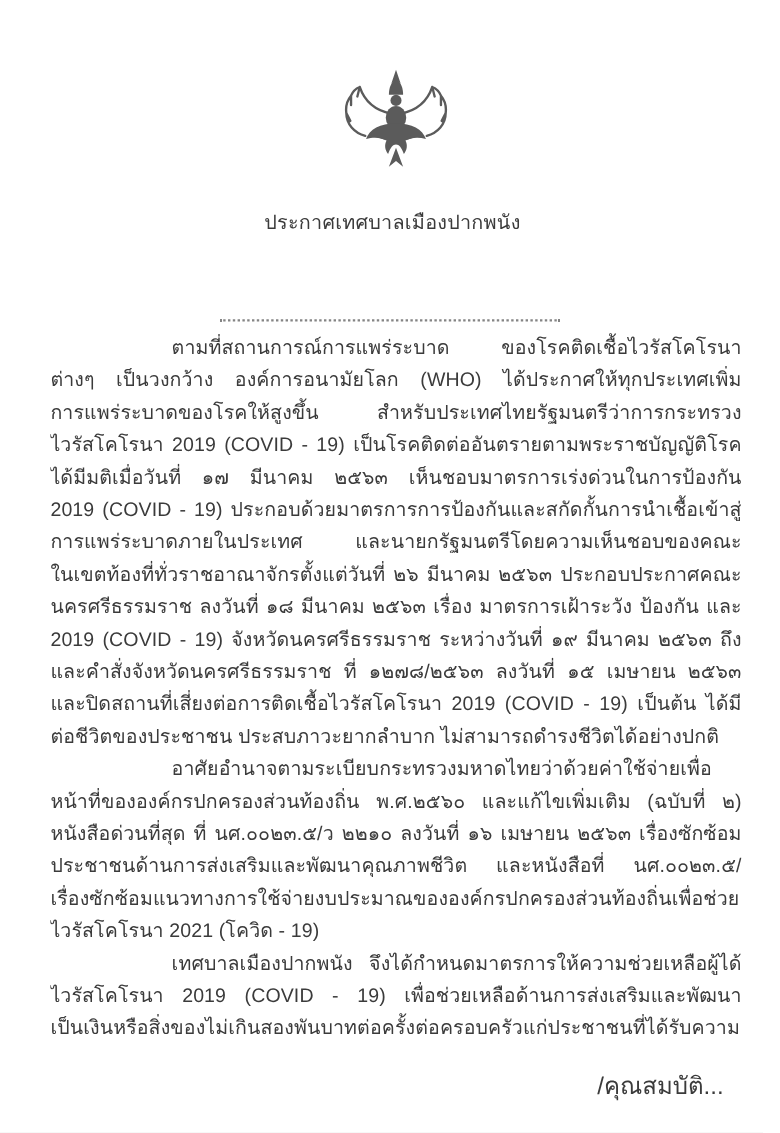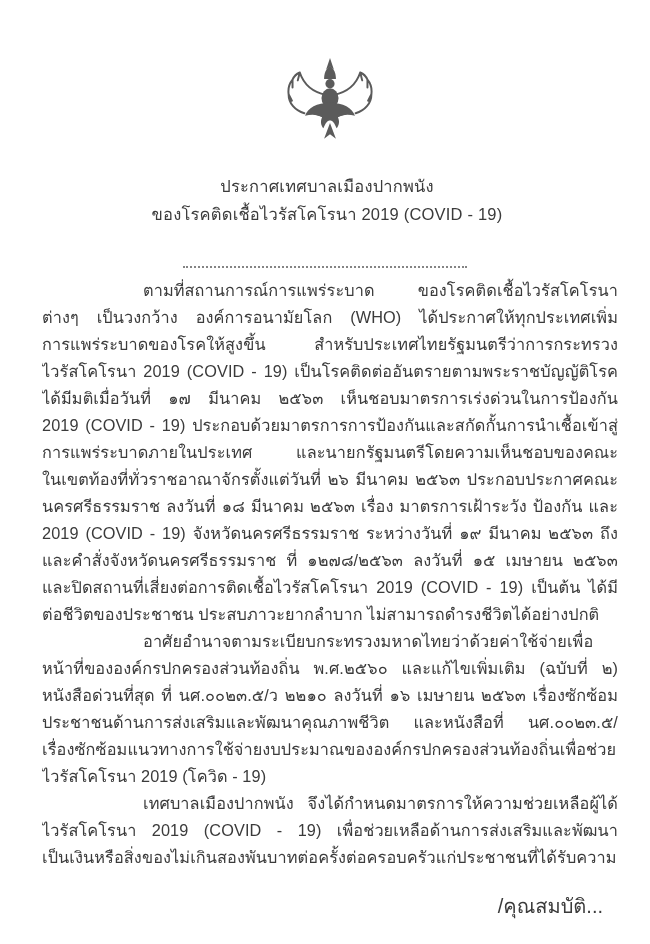--- a/index.html
+++ b/index.html
@@ -75,21 +75,20 @@
         <circle cx="70" cy="41" r="7"></circle>
         <ellipse cx="70" cy="63" rx="13" ry="15"></ellipse>
         <path d="M70 70 c-20 0 -34 8 -38 20 c10 -3 19 -2 26 2 c-3 6 -2 12 2 17 c3 -8 6 -12 10 -12 c4 0 7 4 10 12 c4 -5 5 -11 2 -17 c7 -4 16 -5 26 -2 c-4 -12 -18 -20 -38 -20 z"></path>
         <path d="M70 101 l-9 24 9 -7 9 7 z"></path>
       </g>
     </svg>
   </div>
 
   <div class="title-block">
     <div>ประกาศเทศบาลเมืองปากพนัง</div>
-    <div>ของโรคติดเชื้อไวรัสโคโรนา 2019 (COVID - 19)</div>
   </div>
 
   <div class="dotted-divider"></div>
 
   <div class="body-block">
       <div class="line p-first">ตามที่สถานการณ์การแพร่ระบาด ของโรคติดเชื้อไวรัสโคโรนา 2019 (COVID - 19) ไปยังประเทศ</div>
       <div class="line">ต่างๆ เป็นวงกว้าง องค์การอนามัยโลก (WHO) ได้ประกาศให้ทุกประเทศเพิ่มมาตรการป้องกันและควบคุม</div>
       <div class="line">การแพร่ระบาดของโรคให้สูงขึ้น สำหรับประเทศไทยรัฐมนตรีว่าการกระทรวงสาธารณสุขได้ออกประกาศให้โรคติดเชื้อ</div>
       <div class="line">ไวรัสโคโรนา 2019 (COVID - 19) เป็นโรคติดต่ออันตรายตามพระราชบัญญัติโรคติดต่อ พ.ศ.๒๕๕๘ คณะรัฐมนตรี</div>
       <div class="line">ได้มีมติเมื่อวันที่ ๑๗ มีนาคม ๒๕๖๓ เห็นชอบมาตรการเร่งด่วนในการป้องกันวิกฤติการณ์โรคติดเชื้อไวรัสโคโรนา</div>
@@ -99,21 +98,21 @@
       <div class="line">นครศรีธรรมราช ลงวันที่ ๑๘ มีนาคม ๒๕๖๓ เรื่อง มาตรการเฝ้าระวัง ป้องกัน และควบคุมโรคติดเชื้อไวรัสโคโรนา</div>
       <div class="line">2019 (COVID - 19)  จังหวัดนครศรีธรรมราช ระหว่างวันที่ ๑๙ มีนาคม ๒๕๖๓ ถึงวันที่ ๑ เมษายน ๒๕๖๓</div>
       <div class="line">และคำสั่งจังหวัดนครศรีธรรมราช ที่ ๑๒๗๘/๒๕๖๓ ลงวันที่ ๑๕ เมษายน ๒๕๖๓ เรื่องกำหนดมาตรการควบคุม</div>
       <div class="line">และปิดสถานที่เสี่ยงต่อการติดเชื้อไวรัสโคโรนา 2019 (COVID - 19)  เป็นต้น ได้มีการแพร่กระจายซึ่งส่งผลกระทบ</div>
       <div class="line p-last">ต่อชีวิตของประชาชน ประสบภาวะยากลำบาก ไม่สามารถดำรงชีวิตได้อย่างปกติสุขในสังคมขณะนี้</div>
       <div class="line p-first">อาศัยอำนาจตามระเบียบกระทรวงมหาดไทยว่าด้วยค่าใช้จ่ายเพื่อช่วยเหลือประชาชนตามอำนาจ</div>
       <div class="line">หน้าที่ขององค์กรปกครองส่วนท้องถิ่น พ.ศ.๒๕๖๐ และแก้ไขเพิ่มเติม (ฉบับที่ ๒) พ.ศ.๒๕๖๑ ข้อ ๑๒ ประกอบกับ</div>
       <div class="line">หนังสือด่วนที่สุด ที่ นศ.๐๐๒๓.๕/ว ๒๒๑๐ ลงวันที่ ๑๖ เมษายน ๒๕๖๓ เรื่องซักซ้อมแนวทางการให้ความช่วยเหลือ</div>
       <div class="line">ประชาชนด้านการส่งเสริมและพัฒนาคุณภาพชีวิต และหนังสือที่ นศ.๐๐๒๓.๕/ว๒๐๙๓ ลงวันที่ ๑๐ เมษายน ๒๕๖๓</div>
       <div class="line">เรื่องซักซ้อมแนวทางการใช้จ่ายงบประมาณขององค์กรปกครองส่วนท้องถิ่นเพื่อช่วยเหลือประชาชนกรณีโรคติดเชื้อ</div>
-      <div class="line p-last">ไวรัสโคโรนา 2019 (โควิด - 19)</div>
+      <div class="line p-last">ไวรัสโคโรนา 2021 (โควิด - 19)</div>
       <div class="line p-first">เทศบาลเมืองปากพนัง จึงได้กำหนดมาตรการให้ความช่วยเหลือผู้ได้รับผลกระทบจากโรคติดเชื้อ</div>
       <div class="line">ไวรัสโคโรนา 2019 (COVID - 19) เพื่อช่วยเหลือด้านการส่งเสริมและพัฒนาคุณภาพชีวิต โดยจะให้ความช่วยเหลือ</div>
       <div class="line">เป็นเงินหรือสิ่งของไม่เกินสองพันบาทต่อครั้งต่อครอบครัวแก่ประชาชนที่ได้รับความเดือดร้อน หรือได้รับผลกระทบ</div>
     </div>
 
   <div class="footer-note">/คุณสมบัติ...</div>
 
 </div>
 
 </body></html>

